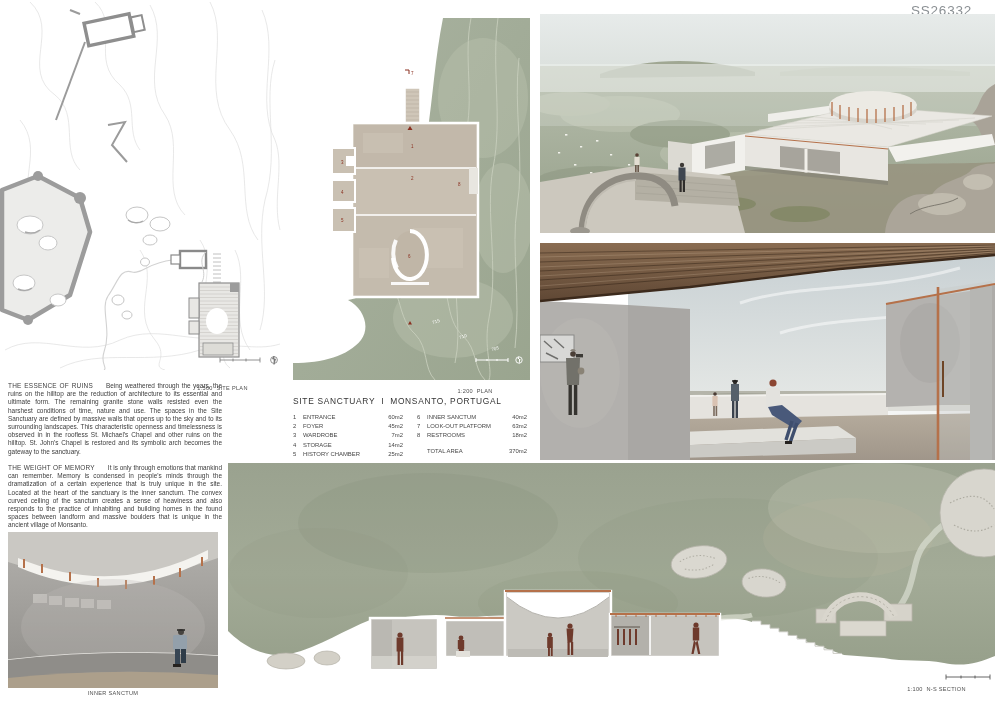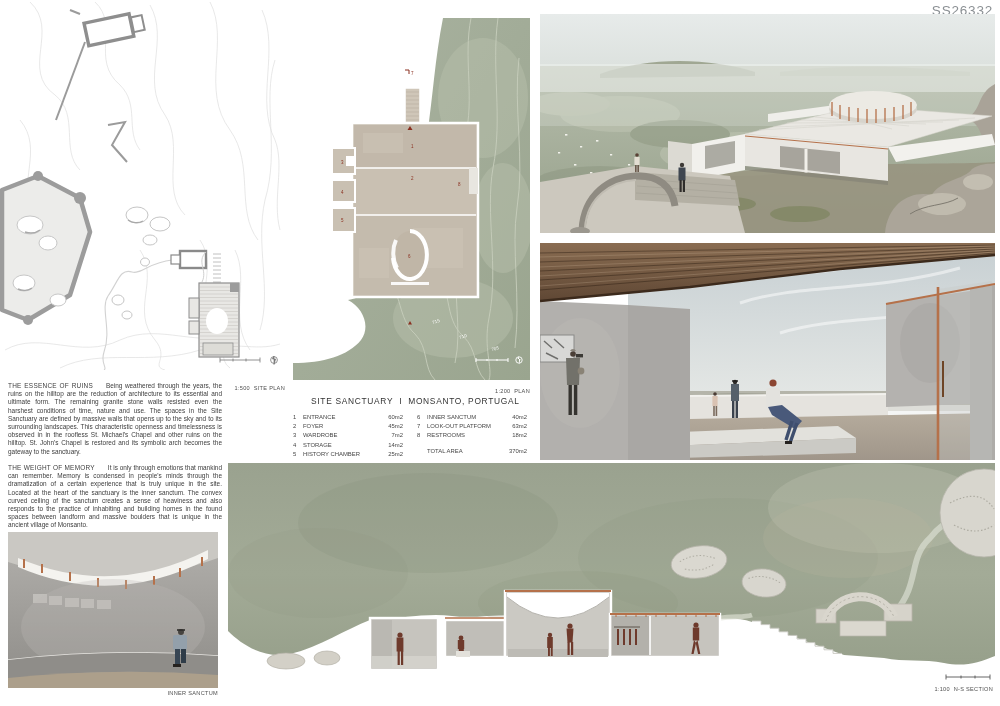--- a/index.html
+++ b/index.html
@@ -1,20 +1,20 @@
 <!DOCTYPE html>
 <html style="--sage: #a9b2a0; --sage-deep: #97a18b; --stone-tan: #c9c0b2; --concrete: #b3b1ae; --wood: #7d6147; --copper: #b5714a; --figure-red: #6e3a2c; --contour-gray: #dedede; --caption-gray: #4f4f4f;"><head>
 <meta charset="utf-8">
 <style>
   html,body{margin:0;padding:0;background:#fff;}
   #board{position:relative;width:1000px;height:706px;background:#fff;overflow:hidden;
          font-family:"Liberation Sans",sans-serif;color:#3d3d3d;}
   .abs{position:absolute;}
   .caption{font-size:5.6px;color:#4f4f4f;letter-spacing:.3px;white-space:pre;}
-  .right{text-align:right;}
+  .right{text-align:center;}
   #board-id{font-size:13.5px;color:#8b9094;letter-spacing:.8px;}
   .essay{font-size:6.45px;line-height:1.27;text-align:justify;color:#3c3c3c;margin:0;}
   .essay-head{letter-spacing:.25px;}
   .essay-gap{display:inline-block;width:13px;}
   #plan-title{font-size:8.4px;letter-spacing:.7px;color:#333;white-space:pre;}
   .ptable{font-size:5.9px;color:#474747;}
   .pcols{display:flex;gap:14px;}
   .pcol{display:flex;flex-direction:column;}
   .prow{display:flex;margin-bottom:3.2px;}
   .prow .num{width:10px;}
@@ -237,21 +237,21 @@
         <path d="M183,342 h32 M183,340 v4 M194,341 v2 M204,341 v2 M215,340 v4"></path>
       </g>
       <g>
         <circle cx="226" cy="342" r="3.2" stroke="#ffffff" stroke-width="0.9" fill="none"></circle>
         <path d="M226,346.5 V338 l-1.5,3 h3 Z" fill="#ffffff"></path>
       </g>
     </svg>
   </div>
   <div class="abs caption right" style="left:420px;top:388px;width:110px;">1:200  PLAN</div>
 
-  <div class="abs" id="plan-title" style="left:293px;top:396px;margin-left:18px;">SITE SANCTUARY  I  MONSANTO, PORTUGAL</div>
+  <div class="abs" id="plan-title" style="left:293px;top:396px;">SITE SANCTUARY  I  MONSANTO, PORTUGAL</div>
 
   <div class="abs ptable" style="left:293px;top:414px;width:240px;">
     <div class="pcols">
       <div class="pcol">
         <div class="prow">
             <span class="num">1</span>
             <span class="nm">ENTRANCE</span>
             <span class="ar">60m2</span>
           </div>
         <div class="prow">

